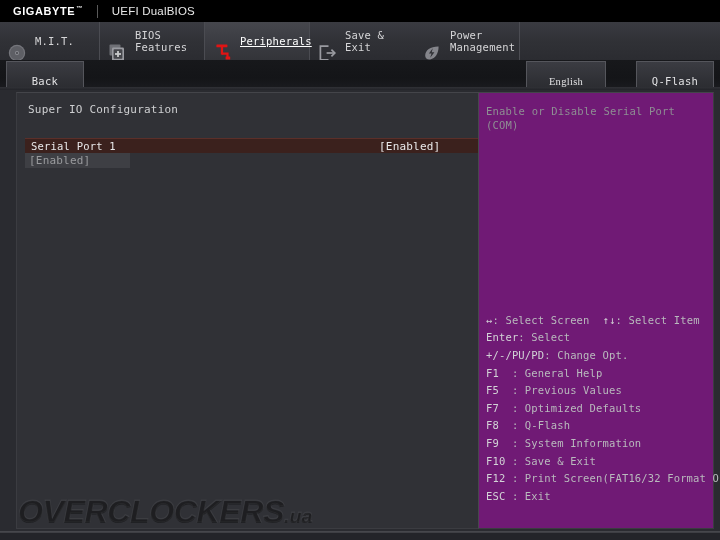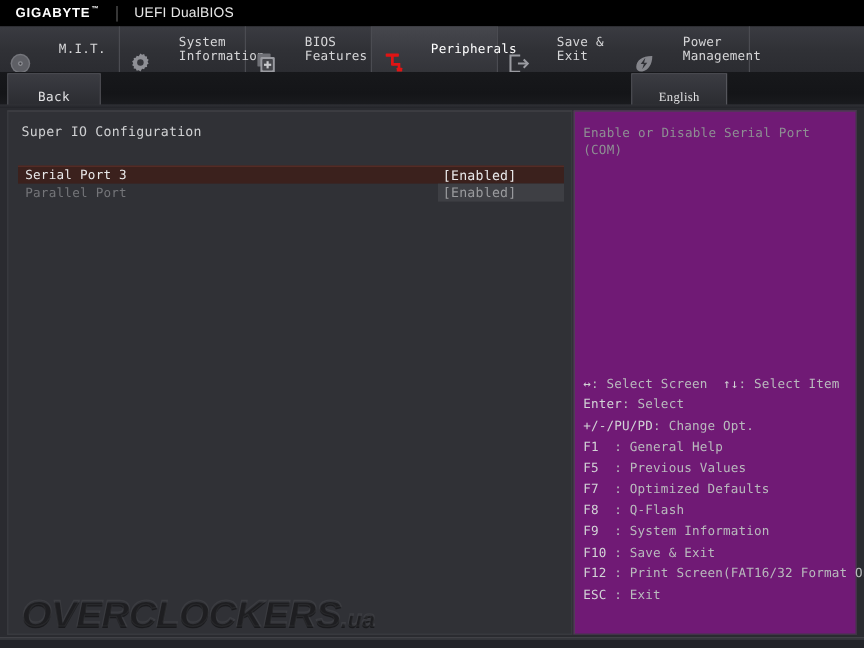--- a/index.html
+++ b/index.html
@@ -64,34 +64,35 @@
     left: 0; top: 22px;
     width: 720px; height: 38px;
     background: linear-gradient(180deg,#3a3b41 0%, #303136 52%, #2b2c31 100%);
     display: flex;
     align-items: stretch;
   }
   .tab {
     position: relative;
     display: flex;
     align-items: center;
-    gap: 22px;
+    gap: 8px;
     padding: 0 8px 0 7px;
     box-sizing: border-box;
     border-right: 1px solid #4b4c52;
     color: #d6d6d8;
     font-size: 10.5px;
     line-height: 12px;
     letter-spacing: 0.2px;
     white-space: pre-line;
   }
   .tab:first-child { border-left: none; }
   .tab.active {
     background: linear-gradient(180deg,#46474d 0%, #3b3c42 50%, #333439 100%);
     color: #ffffff;
+    text-decoration: underline;
   }
   .tab-icon {
     width: 20px; height: 20px;
     flex: 0 0 20px;
     display: block;
   }
   .tab-label { display: block; }
 
   
   #subbar {
@@ -128,21 +129,21 @@
   #body-area {
     position: absolute;
     left: 0; top: 90px;
     width: 720px; height: 442px;
     background: #2a2b30;
     box-sizing: border-box;
     border-bottom: 1px solid #46474c;
   }
   #left-panel {
     position: absolute;
-    left: 6px; top: 2px;
+    left: 16px; top: 2px;
     width: 471px; height: 437px;
     background: #303136;
     box-sizing: border-box;
     border: 1px solid #3b3c41;
     border-top-color: #44454a;
   }
   #right-panel {
     position: absolute;
     left: 478px; top: 2px;
     width: 236px; height: 437px;
@@ -285,32 +286,20 @@
         <svg viewBox="0 0 20 20" width="20" height="20">
           <circle cx="10" cy="10" r="8.2" fill="#75767c"></circle>
           <circle cx="10" cy="10" r="7" fill="#5e5f65"></circle>
           <circle cx="10" cy="10" r="2" fill="#8c8d93"></circle>
           <circle cx="10" cy="10" r="0.9" fill="#3b3c41"></circle>
         </svg>
       </span>
       <span class="tab-label">M.I.T.</span>
     </div>
 
-    <div class="tab" style="width:105px">
-      <span class="tab-icon">
-        <svg viewBox="0 0 20 20" width="20" height="20">
-          <g fill="#8e8f95">
-            <path d="M10 1.5l1.4 1.1 1.7-.5.7 1.7 1.8.2-.2 1.8 1.5 1-.9 1.6.9 1.6-1.5 1 .2 1.8-1.8.2-.7 1.7-1.7-.5L10 16.6l-1.4-1.1-1.7.5-.7-1.7-1.8-.2.2-1.8-1.5-1 .9-1.6-.9-1.6 1.5-1-.2-1.8 1.8-.2.7-1.7 1.7.5z"></path>
-          </g>
-          <circle cx="10" cy="9.1" r="2.7" fill="#35363b"></circle>
-        </svg>
-      </span>
-      <span class="tab-label">System
-Information</span>
-    </div>
 
     <div class="tab" style="width:105px">
       <span class="tab-icon">
         <svg viewBox="0 0 20 20" width="20" height="20">
           <rect x="2.5" y="1.5" width="11" height="11" rx="1" fill="#6f7076"></rect>
           <rect x="5" y="4.5" width="12" height="13" rx="1.2" fill="#9a9ba1"></rect>
           <rect x="6.6" y="6.2" width="8.8" height="9.6" rx="0.8" fill="#45464b"></rect>
           <rect x="10.1" y="8.0" width="1.8" height="6" fill="#c9cacd"></rect>
           <rect x="8" y="10.1" width="6" height="1.8" fill="#c9cacd"></rect>
         </svg>
@@ -351,34 +340,34 @@
         </svg>
       </span>
       <span class="tab-label">Power
 Management</span>
     </div>
   </div>
 
   <div id="subbar">
     <div class="pillbtn" id="back-button">Back</div>
     <div class="pillbtn" id="language-button">English</div>
+    <div class="pillbtn" id="qflash-button">Q-Flash</div>
   </div>
 
   <div id="body-area">
 
     <div id="left-panel">
       <div id="section-title">Super IO Configuration</div>
 
       <div id="settings-list">
         <div class="setting-row selected">
-          <div class="setting-name">Serial Port 3</div>
+          <div class="setting-name">Serial Port 1</div>
           <div class="setting-value">[Enabled]</div>
         </div>
         <div class="setting-row dim">
-          <div class="setting-name">Parallel Port</div>
           <div class="setting-value">[Enabled]</div>
         </div>
       </div>
     </div>
 
     <div id="right-panel">
       <div id="help-text">Enable or Disable Serial Port (COM)</div>
 
       <div id="key-legend">
         <div class="legend-line"><span class="keys">↔</span><span>: Select Screen  </span><span class="keys">↑↓</span><span>: Select Item</span></div>

